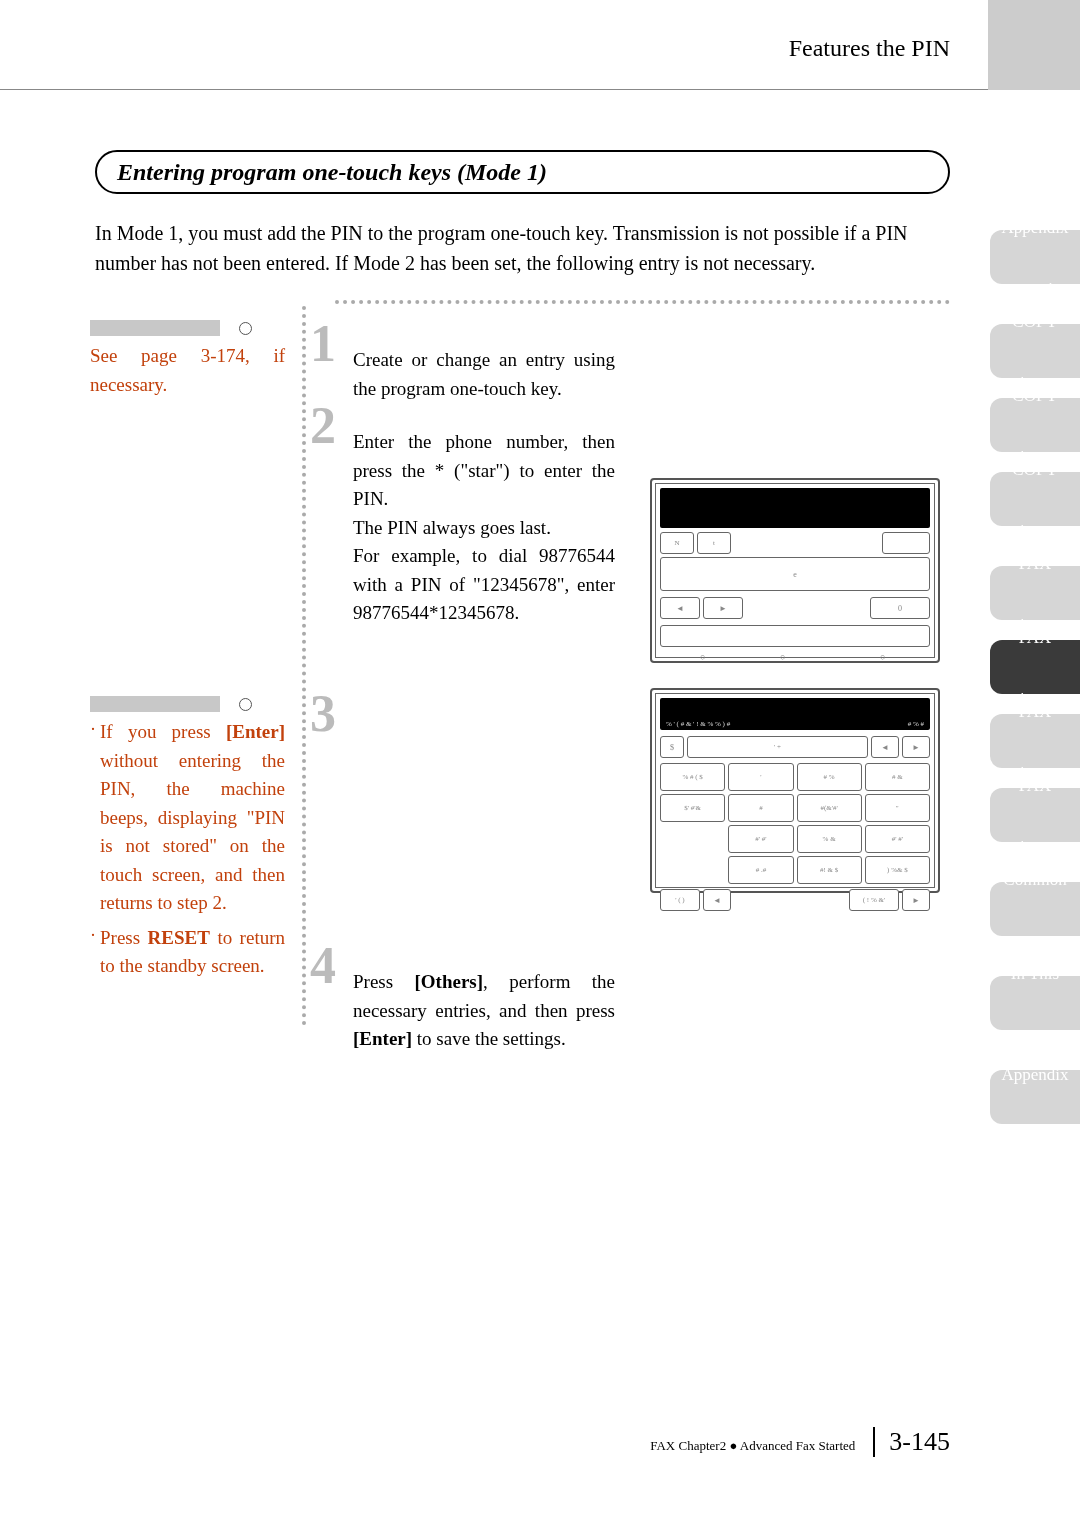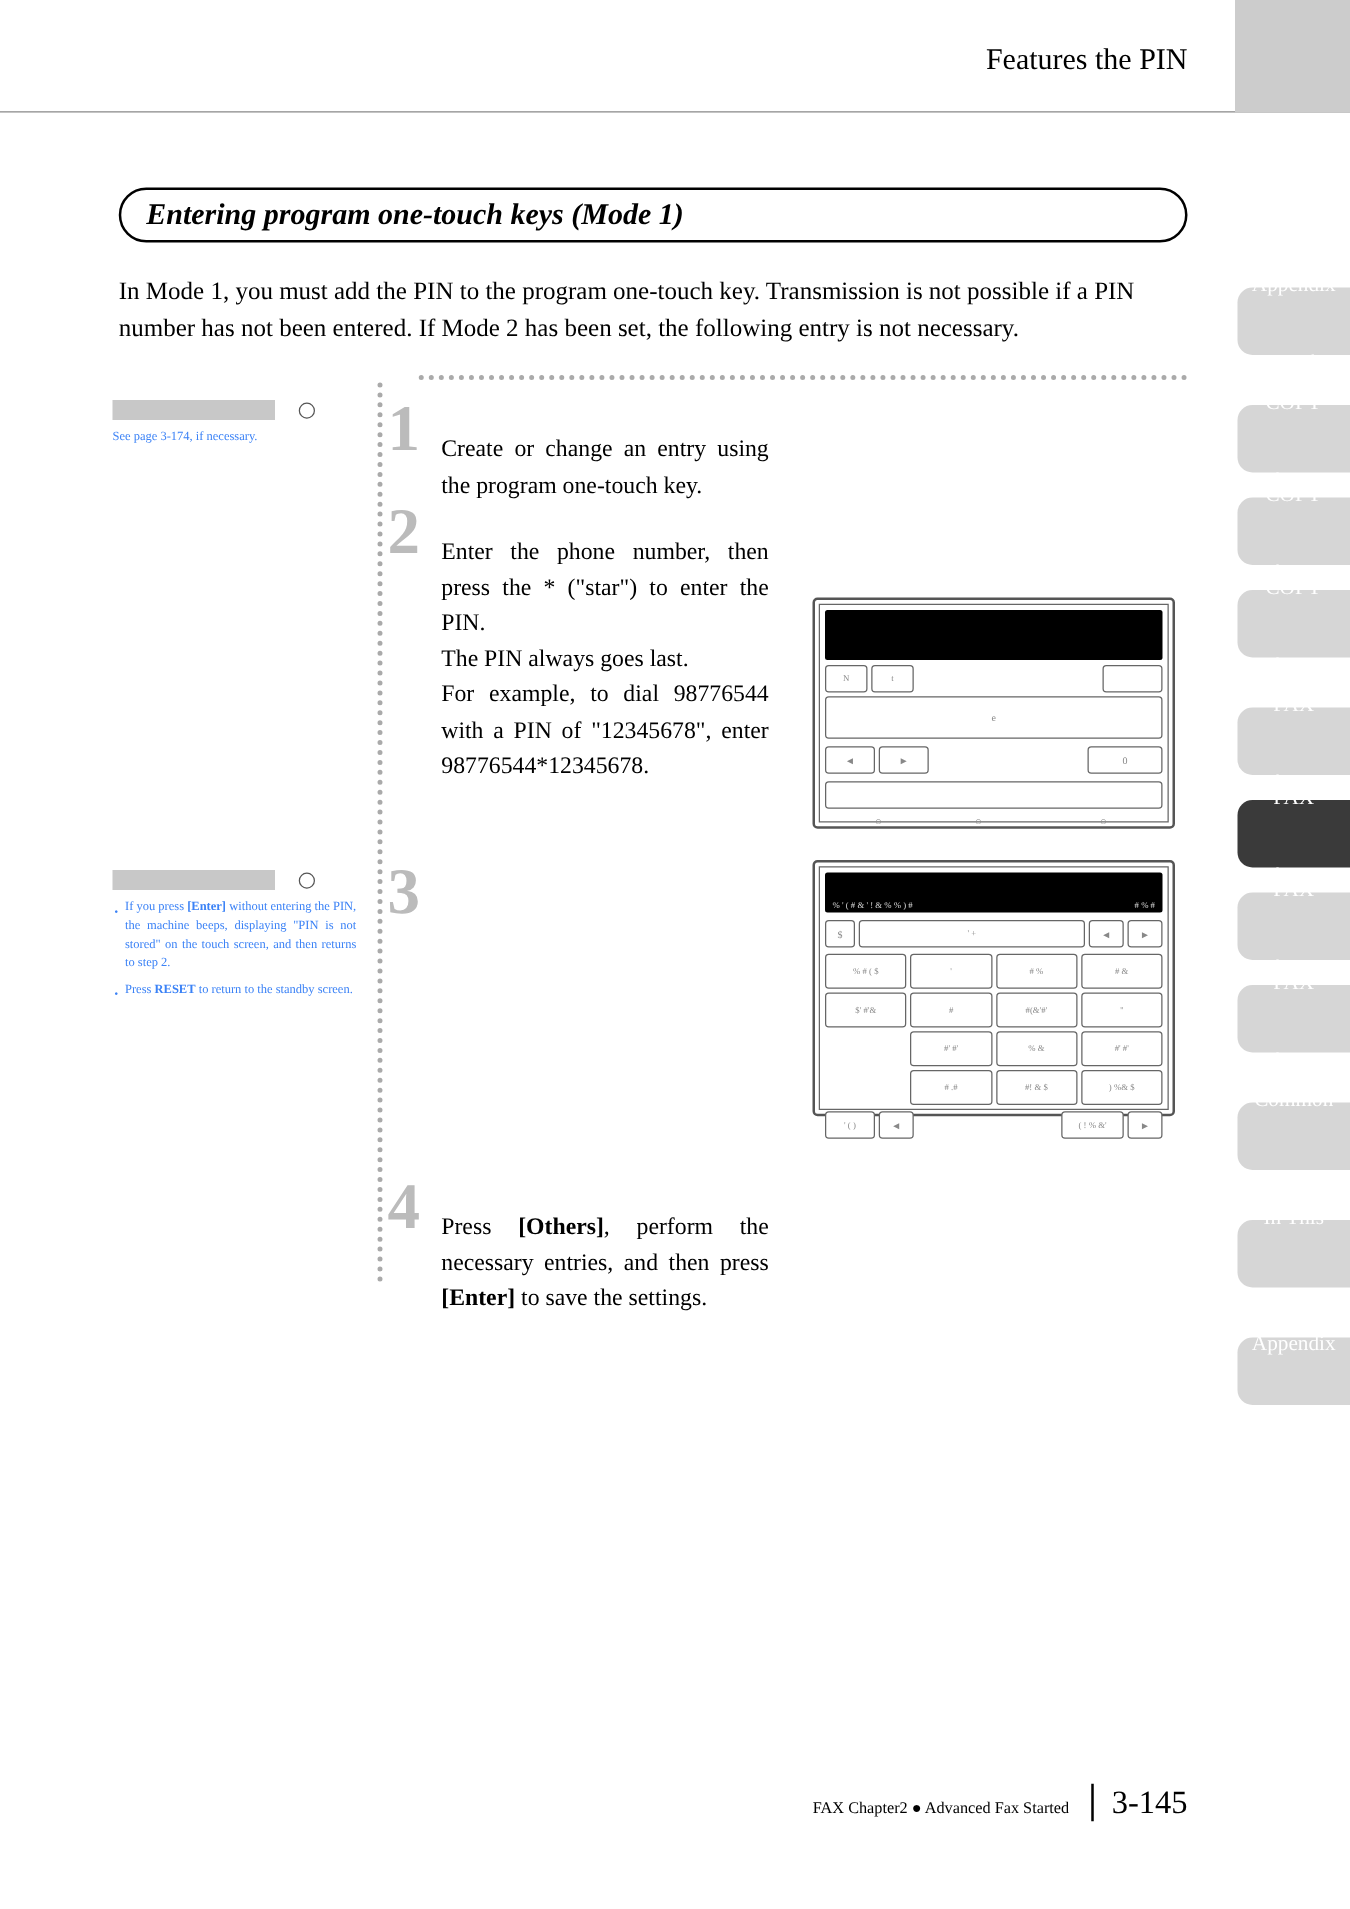--- a/index.html
+++ b/index.html
@@ -62,24 +62,24 @@
   }
 
   .steps-area {
     position: relative;
   }
 
   .sidebar-note {
     position: absolute;
     left: -5px;
     width: 195px;
-    font-size: 10px;
+    font-size: 19px;
     line-height: 1.5;
     text-align: justify;
-    color: #3b82f6;
+    color: #c2410c;
   }
   .note-gray-line {
     width: 130px;
     height: 16px;
     background: #c8c8c8;
     margin-bottom: 6px;
     position: relative;
   }
   .note-gray-line::after {
     content: "";

